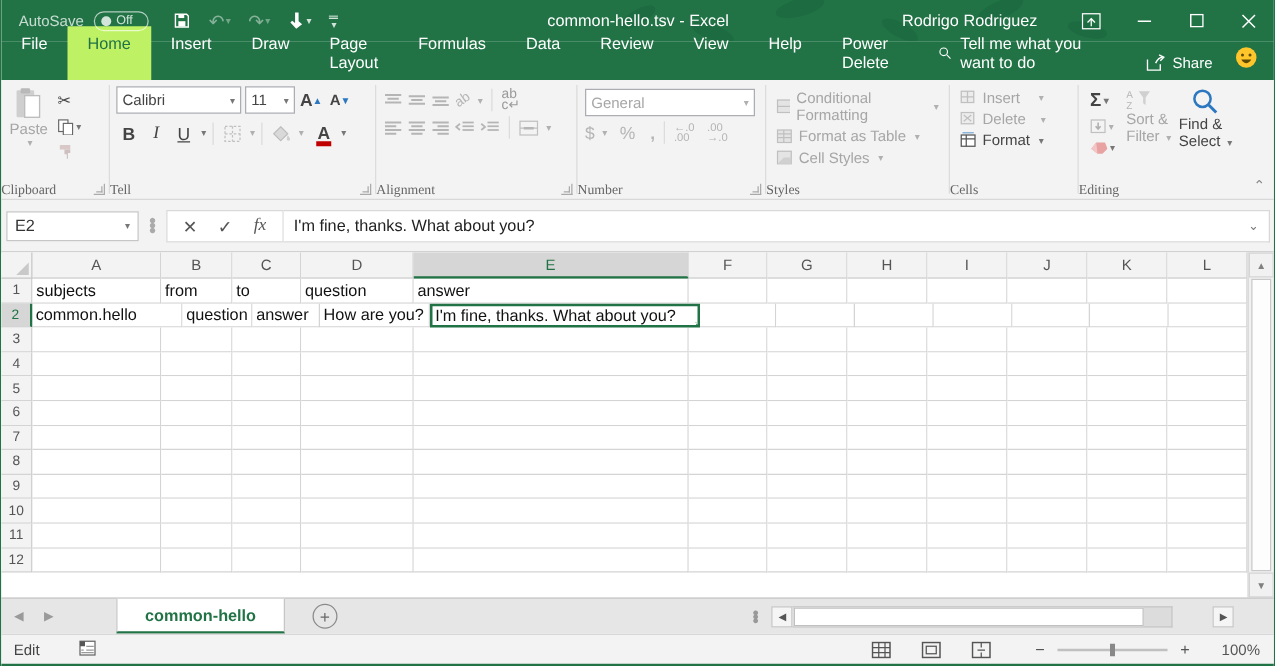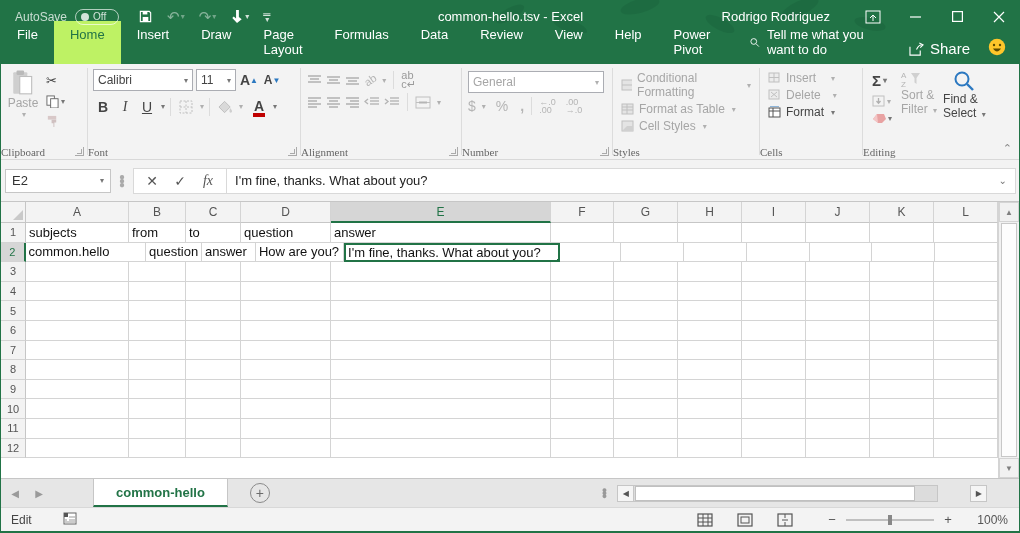--- a/index.html
+++ b/index.html
@@ -27,21 +27,21 @@
   .winbtn { width:42px; height:33px; display:flex; align-items:center; justify-content:center;
             font-size:13px; color:#fff; }
   .winbtn svg { display:block; }
 
   
   .tabrow { position:absolute; left:0; top:33px; width:1019px; height:31px; background:#217346;
             display:flex; align-items:flex-end; }
   .rtab { padding:6px 16px 7px; font-size:13px; color:#fff; cursor:default; }
   .rtab.active { background:#bef264; color:#217346; }
   .tellme { display:flex; align-items:center; gap:7px; color:#fff; font-size:13px; padding:6px 12px 7px; }
-  .share-btn { display:flex; align-items:center; gap:6px; color:#fff; font-size:15px; padding:6px 12px 7px; margin-left:6px; }
+  .share-btn { display:flex; align-items:center; gap:6px; color:#fff; font-size:12px; padding:6px 12px 7px; margin-left:6px; }
   .smiley { margin:0 14px 4px 6px; }
 
   
   .ribbon { position:absolute; left:0; top:64px; width:1019px; height:96px; background:#f3f3f3;
             border-bottom:1px solid #d8d8d8; display:flex; }
   .rgroup { position:relative; height:100%; padding:3px 2px 16px; }
   .gsep { width:1px; background:#dcdcdc; margin:4px 0; }
   .glabel { position:absolute; bottom:1px; left:0; right:0; text-align:left; font-size:11px; color:#666;font-family:Liberation Serif, serif; }
   .launcher { position:absolute; bottom:3px; right:3px; width:9px; height:9px; border-left:1px solid #999;
               border-bottom:1px solid #999; transform:rotate(-90deg); opacity:.8; }
@@ -227,21 +227,21 @@
       <span class="rtab">File</span>
       <span class="rtab active">Home</span>
       <span class="rtab">Insert</span>
       <span class="rtab">Draw</span>
       <span class="rtab">Page Layout</span>
       <span class="rtab">Formulas</span>
       <span class="rtab">Data</span>
       <span class="rtab">Review</span>
       <span class="rtab">View</span>
       <span class="rtab">Help</span>
-      <span class="rtab">Power Pivot</span>
+      <span class="rtab">Power Delete</span>
     </span>
   <span class="tellme" style="margin-left:12px">
     <svg width="13" height="13" viewBox="0 0 14 14">
         <circle cx="5.5" cy="5.5" r="4.2" fill="none" stroke="#fff" stroke-width="1.3"></circle>
         <line x1="9" y1="9" x2="13" y2="13" stroke="#fff" stroke-width="1.3"></line>
       </svg>
     <span>Tell me what you want to do</span>
   </span>
   <span class="share-btn" style="margin-left:auto">
     <svg width="15" height="14" viewBox="0 0 16 15">
@@ -329,21 +329,21 @@
             <path d="M7 1L13 7 7 13 1 7z" fill="#d9d9d9" stroke="#bdbdbd"></path>
             <path d="M13 8c1 1.5 2 2.5 2 3.5 0 .8-.6 1.5-1.4 1.5S12.2 12.3 12.2 11.5C12.2 10.5 12.5 9.5 13 8z" fill="#cfcfcf"></path>
           </svg>
       </span>
       <span class="caret d">▾</span>
       <span class="fbtn" style="margin-left:4px">
         <span class="fc-A">A<span class="fc-bar" style="background:#c00000"></span></span>
       </span>
       <span class="caret">▾</span>
     </div>
-    <div class="glabel">Font</div>
+    <div class="glabel">Tell</div>
     <div class="launcher"></div>
   </div>
   <div class="gsep"></div>
 
   <div class="rgroup" style="width:160px">
     <div class="two-rows">
       <div class="irow">
         <svg class="lines" width="15" height="12">
             <g stroke="#b5b5b5" stroke-width="1.6">
               <line x1="1" y1="2" x2="14" y2="2"></line>

